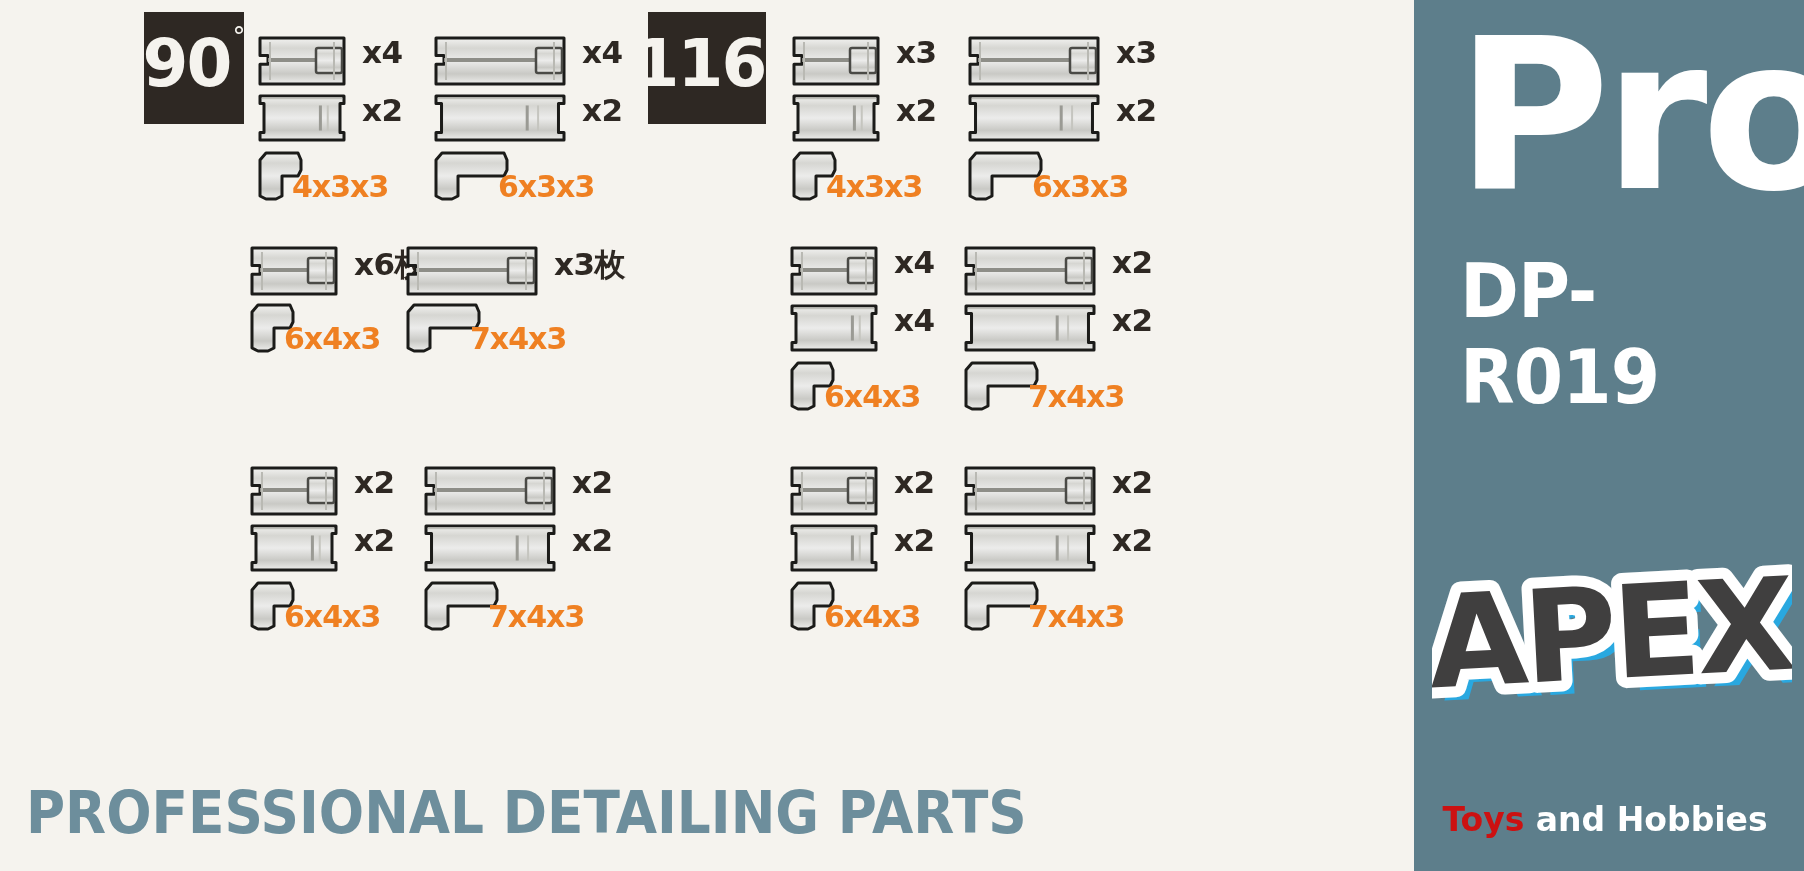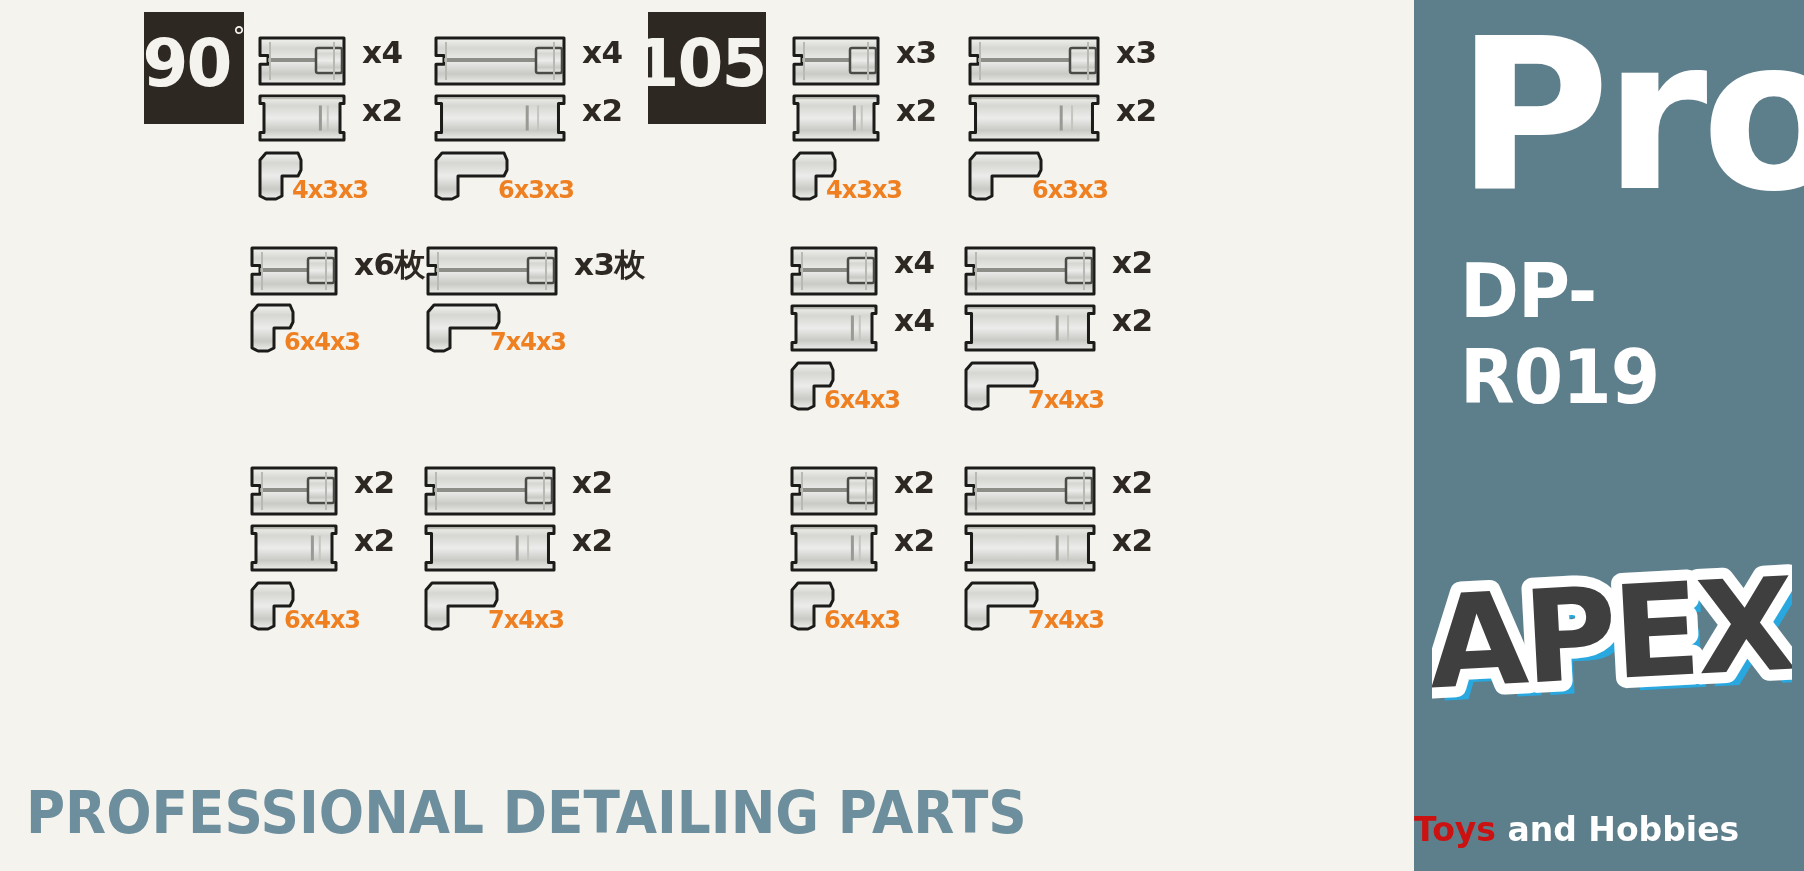--- a/index.html
+++ b/index.html
@@ -76,21 +76,21 @@
   .part-svg { display: block; }
 
   .corner-row {
     display: flex;
     align-items: flex-end;
     margin-top: 2px;
   }
   .dim-label {
     font-family: "DejaVu Sans", sans-serif;
     font-weight: bold;
-    font-size: 24px;
+    font-size: 30px;
     color: #ef8022;
     letter-spacing: -1px;
     margin-left: -12px;
     margin-bottom: -2px;
     white-space: nowrap;
     text-align: right;
   }
 
   
   #main-title {
@@ -142,43 +142,43 @@
     left: 18px;
     top: 528px;
     width: 360px;
     height: 220px;
   }
   #apex-logo svg { display: block; width: 360px; height: 220px; }
   #tagline {
     position: absolute;
     left: 0; right: 8px;
     top: 800px;
+    text-align: center;
     font-family: "DejaVu Sans", sans-serif;
     font-weight: bold;
     font-size: 33px;
     white-space: nowrap;
-    margin-top: 10px;
   }
   #tagline .toys { color: #cc1111; }
   #tagline .and-hobbies { color: #ffffff; }
 </style>
 </head>
 <body>
 
 <div id="page">
 
   <div id="parts-area">
 
     <div class="angle-badge" id="badge-90" style="left:144px; top:12px; width:100px; height:112px;">
       <span class="ang-num">90</span>
       <span class="ang-deg">°</span>
     </div>
 
     <div class="angle-badge" id="badge-105" style="left:648px; top:12px; width:118px; height:112px;">
-      <span class="ang-num">105</span>
+      <span class="ang-num">116</span>
       <span class="ang-deg">°</span>
     </div>
 
     <div id="groups-host">
         <div class="part-group" style="left: 256px; top: 34px;">
           <div class="part-row">
             <span>
               <svg class="part-svg" width="92" height="54" viewBox="0 0 92 54">
                 <defs>
                   <linearGradient id="g0" x1="0" y1="0" x2="0" y2="1">
@@ -449,21 +449,21 @@
                     <stop offset="0.78" stop-color="#c9c9c5"></stop>
                     <stop offset="1" stop-color="#eeeeec"></stop>
                   </linearGradient>
                 </defs>
                 <path d="M10,3 L42,3 L45,10 L45,20 L42,26 L26,26 L26,46 L20,49 L10,49 L4,46 L4,10 Z" fill="url(#g14)" stroke="#1b1b19" stroke-width="3" stroke-linejoin="round"></path>
               </svg>
             </span>
             <span class="dim-label">6x4x3</span>
           </div>
         </div>
-        <div class="part-group" style="left: 424px; top: 244px;">
+        <div class="part-group" style="left: 404px; top: 244px;">
           <div class="part-row">
             <span>
               <svg class="part-svg" width="136" height="54" viewBox="0 0 136 54">
                 <defs>
                   <linearGradient id="g15" x1="0" y1="0" x2="0" y2="1">
                     <stop offset="0" stop-color="#f2f2f0"></stop>
                     <stop offset="0.22" stop-color="#d6d6d2"></stop>
                     <stop offset="0.5" stop-color="#ececeb"></stop>
                     <stop offset="0.78" stop-color="#c9c9c5"></stop>
                     <stop offset="1" stop-color="#eeeeec"></stop>

